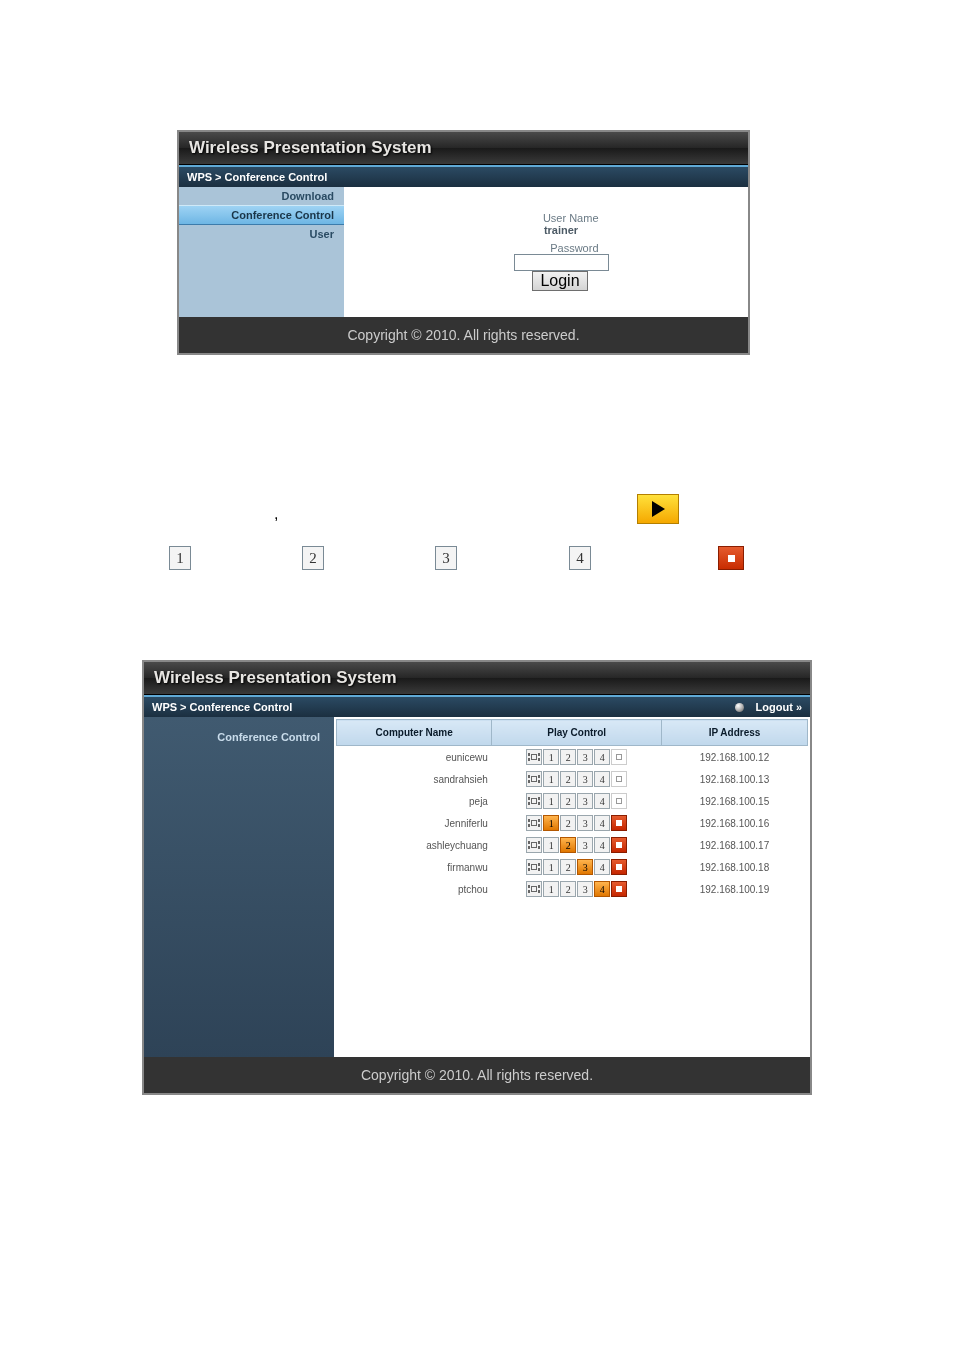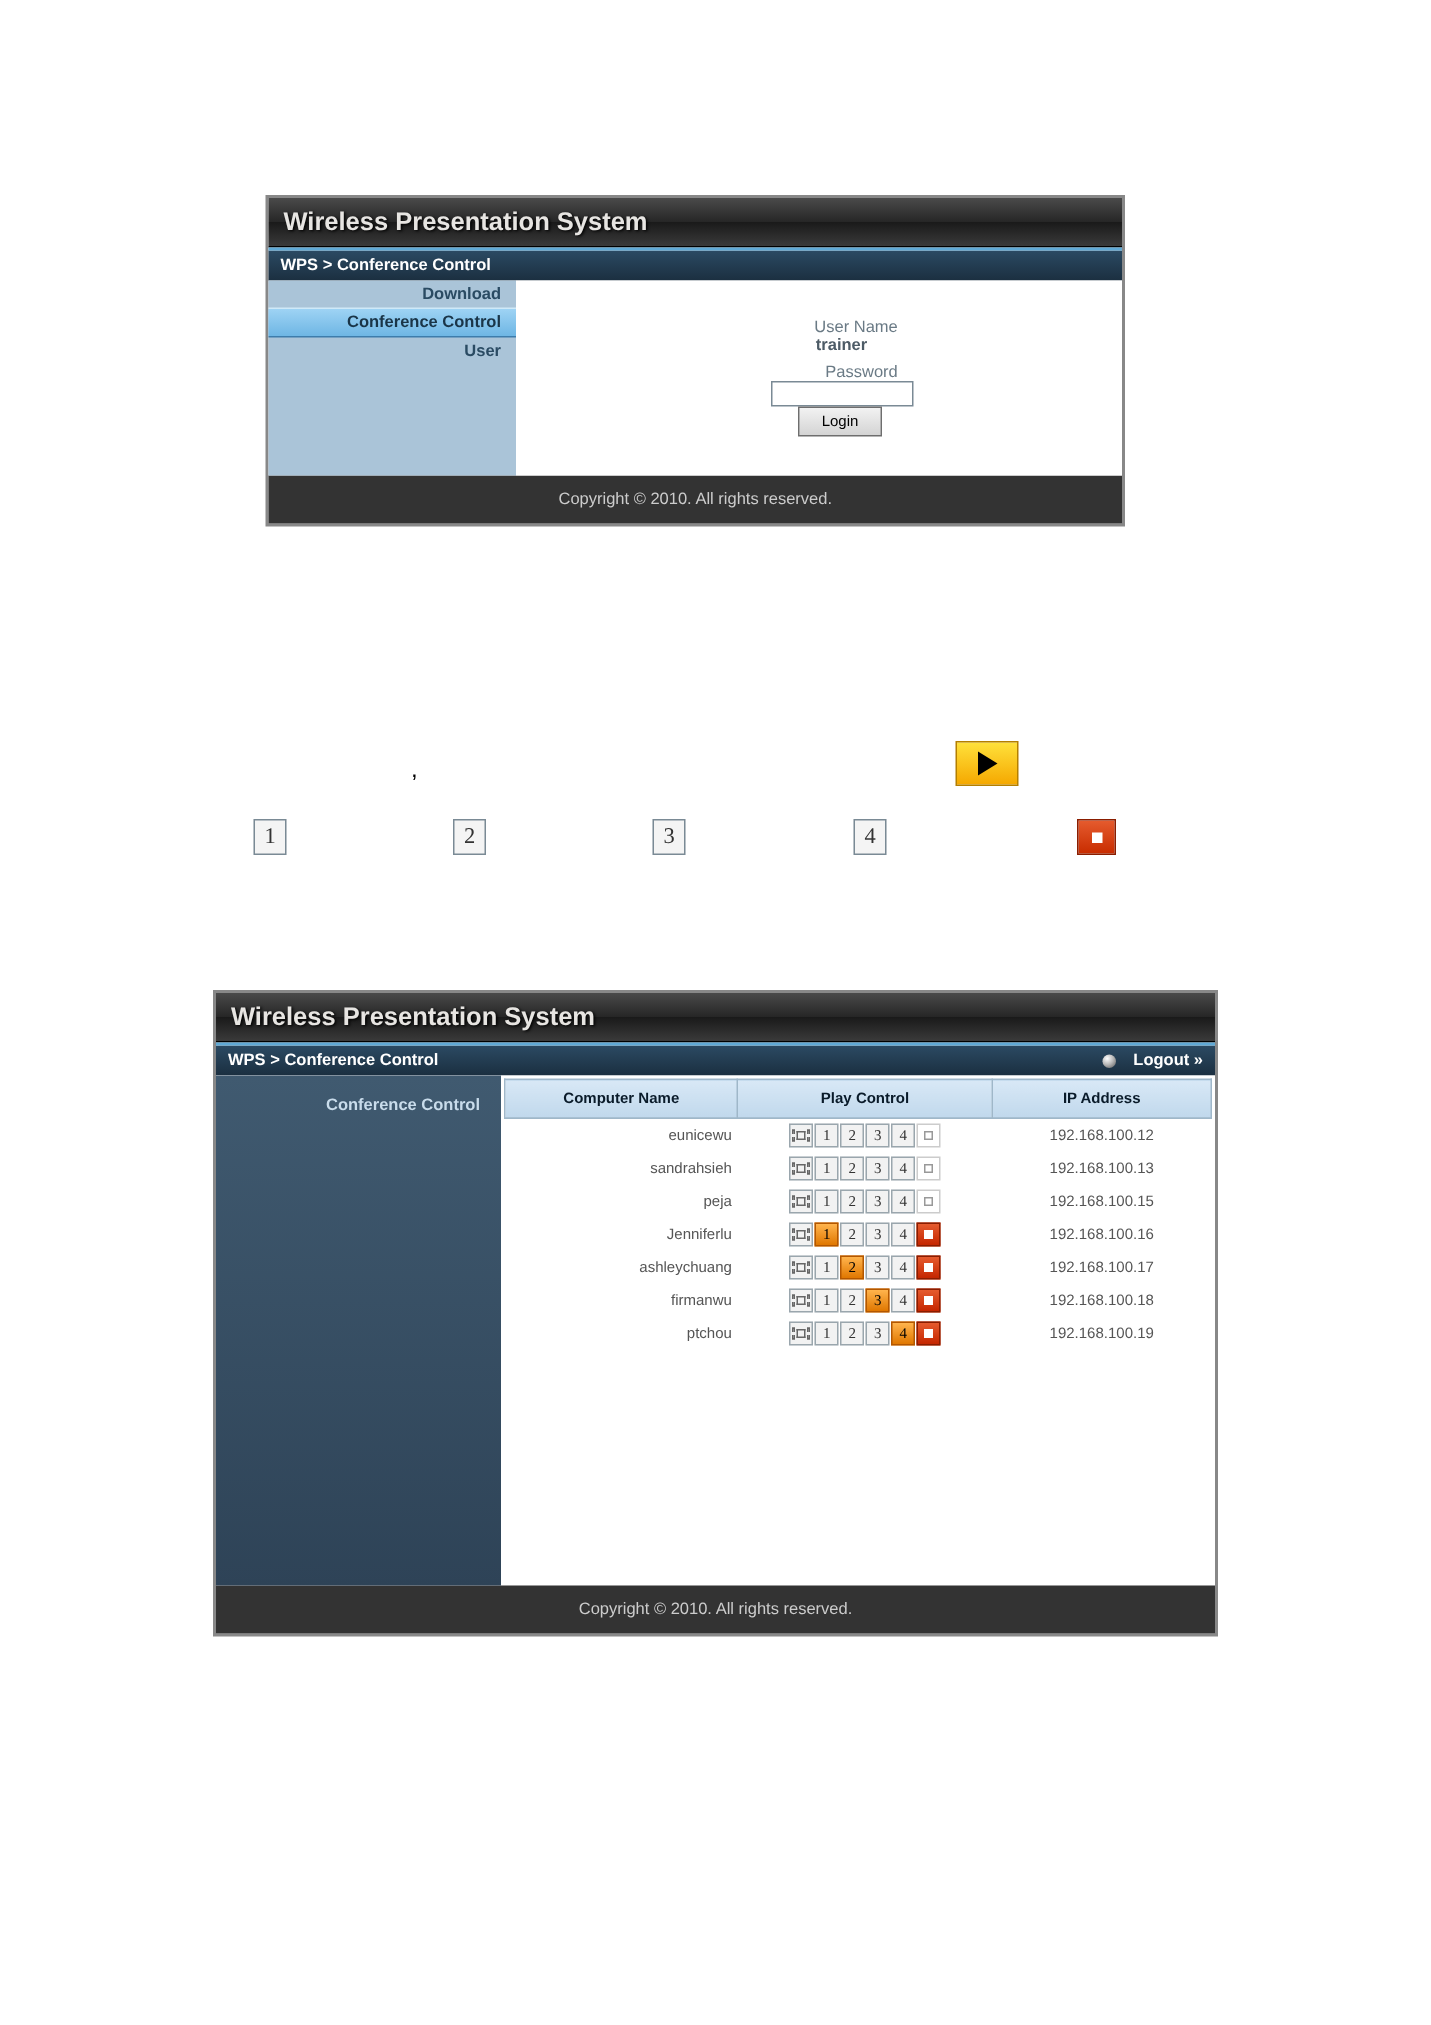--- a/index.html
+++ b/index.html
@@ -72,29 +72,29 @@
       margin-left: 10px;
       width: 95px;
       height: 17px;
       border: 1px solid #7a8a95;
       font-size: 11px;
     }
     .loginrow button {
       margin-left: 8px;
       width: 56px;
       height: 20px;
-      font-size: 10px;
+      font-size: 16px;
       background: linear-gradient(#f2f2f2, #d4d4d4);
       border: 1px solid #6e6e6e;
       cursor: pointer;
     }
     .footer {
       background: #333;
       color: #ccc;
-      font-size: 11px;
+      font-size: 14px;
       text-align: center;
       padding: 10px 0;
     }
 
     
     .playicon {
       position: absolute;
       left: 637px;
       top: 494px;
       width: 42px;

